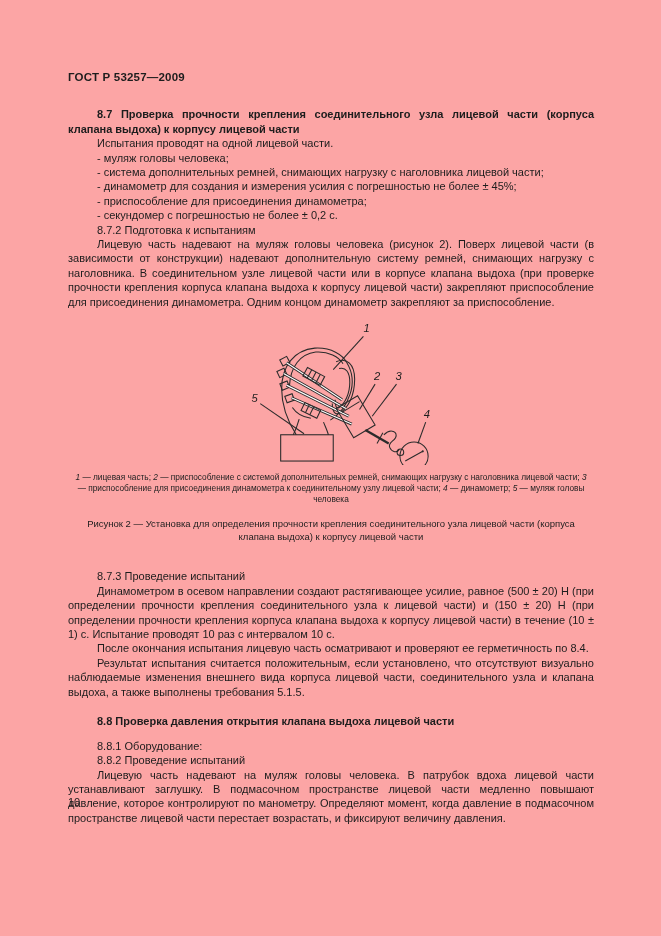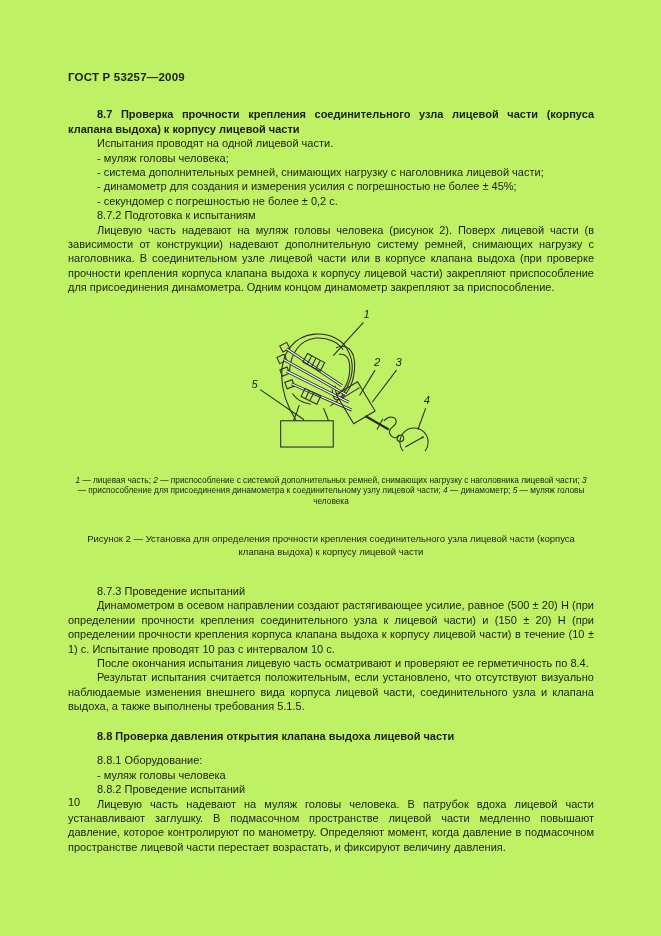--- a/index.html
+++ b/index.html
@@ -1,27 +1,27 @@
 <!DOCTYPE html>
 <html><head>
 <meta charset="utf-8">
 <style>
   html,body{margin:0;padding:0;background:#ffffff;}
   body{width:661px;height:936px;overflow:hidden;font-family:"Liberation Sans",sans-serif;color:#1d1d1d;}
-  .page{position:relative;width:661px;height:936px;box-sizing:border-box;padding:70px 67px 0 68px;background:#bef264;}
+  .page{position:relative;width:661px;height:936px;box-sizing:border-box;padding:70px 67px 0 68px;background:#fca5a5;}
   .doc-header{font-size:11.5px;font-weight:bold;line-height:14px;letter-spacing:.2px;}
   p{margin:0;}
   .h-sec{font-size:11px;font-weight:bold;line-height:14.6px;text-align:justify;text-indent:29px;margin-top:23px;}
   .h-sec2{font-size:11px;font-weight:bold;line-height:14.6px;text-align:justify;text-indent:29px;margin-top:15px;margin-bottom:10px;}
   .body-p{font-size:11px;line-height:14.4px;text-align:justify;text-indent:29px;}
   .figure-wrap{margin-top:5px;text-align:center;}
   .fig-svg{display:inline-block;margin-left:22px;}
-  .legend{font-size:8.3px;line-height:10.8px;text-align:center;margin-top:20px;padding:0 4px;color:#222;}
+  .legend{font-size:8.3px;line-height:10.8px;text-align:center;margin-top:3px;padding:0 4px;color:#222;}
   .legend .it{font-style:italic;}
-  .caption{font-size:9.5px;line-height:13px;text-align:center;margin-top:25px;padding:0 2px;}
+  .caption{font-size:9.5px;line-height:13px;text-align:center;margin-top:13px;padding:0 2px;}
   .sec873{margin-top:26px;}
   .page-number{position:absolute;left:68px;top:796px;font-size:11px;}
   svg text.lbl{font-family:"Liberation Sans",sans-serif;font-style:italic;font-size:11.5px;fill:#1d1d1d;}
   svg .ln{stroke:#2b2b2b;stroke-width:1.1;fill:none;}
   svg .thick{stroke:#2b2b2b;stroke-width:2.4;fill:none;}
   svg .strap{stroke:#2b2b2b;stroke-width:3;fill:none;}
   svg .strapgap{stroke:#ffffff;stroke-width:1.2;fill:none;}
 </style>
 </head>
 <body>
@@ -29,20 +29,21 @@
 <div class="page">
 
   <div class="doc-header">ГОСТ Р 53257—2009</div>
 
   <p class="h-sec">8.7 Проверка прочности крепления соединительного узла лицевой части (корпуса клапана выдоха) к корпусу лицевой части</p>
 
   <p class="body-p">Испытания проводят на одной лицевой части.</p>
   <p class="body-p">- муляж головы человека;</p>
   <p class="body-p">- система дополнительных ремней, снимающих нагрузку с наголовника лицевой части;</p>
   <p class="body-p">- динамометр для создания и измерения усилия с погрешностью не более ± 45%;</p>
+  <p class="body-p">- приспособление для присоединения динамометра;</p>
   <p class="body-p">- секундомер с погрешностью не более ± 0,2 с.</p>
   <p class="body-p">8.7.2 Подготовка к испытаниям</p>
   <p class="body-p">Лицевую часть надевают на муляж головы человека (рисунок 2). Поверх лицевой части (в зависимости от конструкции) надевают дополнительную систему ремней, снимающих нагрузку с наголовника. В соединительном узле лицевой части или в корпусе клапана выдоха (при проверке прочности крепления корпуса клапана выдоха к корпусу лицевой части) закрепляют приспособление для присоединения динамометра. Одним концом динамометр закрепляют за приспособление.</p>
 
   <div class="figure-wrap">
     <svg class="fig-svg" width="292" height="151" viewBox="0 0 300 155">
 
       <g>
         <path class="ln" d="M 103,124 C 96,113 88,96 88,77 C 88,53 101,37 122,35 C 139,34 151,42 155,50"></path>
         <path class="ln" d="M 96,74 C 97,54 107,41 123,39 C 136,38 147,44 151,51"></path>
@@ -127,19 +128,18 @@
   </div>
 
   <p class="body-p sec873">8.7.3 Проведение испытаний</p>
   <p class="body-p">Динамометром в осевом направлении создают растягивающее усилие, равное (500 ± 20) Н (при определении прочности крепления соединительного узла к лицевой части) и (150 ± 20) Н (при определении прочности крепления корпуса клапана выдоха к корпусу лицевой части) в течение (10 ± 1) с. Испытание проводят 10 раз с интервалом 10 с.</p>
   <p class="body-p">После окончания испытания лицевую часть осматривают и проверяют ее герметичность по 8.4.</p>
   <p class="body-p">Результат испытания считается положительным, если установлено, что отсутствуют визуально наблюдаемые изменения внешнего вида корпуса лицевой части, соединительного узла и клапана выдоха, а также выполнены требования 5.1.5.</p>
 
   <p class="h-sec2">8.8 Проверка давления открытия клапана выдоха лицевой части</p>
 
   <p class="body-p">8.8.1 Оборудование:</p>
-  <p class="body-p">- муляж головы человека</p>
   <p class="body-p">8.8.2 Проведение испытаний</p>
   <p class="body-p">Лицевую часть надевают на муляж головы человека. В патрубок вдоха лицевой части устанавливают заглушку. В подмасочном пространстве лицевой части медленно повышают давление, которое контролируют по манометру. Определяют момент, когда давление в подмасочном пространстве лицевой части перестает возрастать, и фиксируют величину давления.</p>
 
   <div class="page-number">10</div>
 
 </div>
 
 </body></html>

